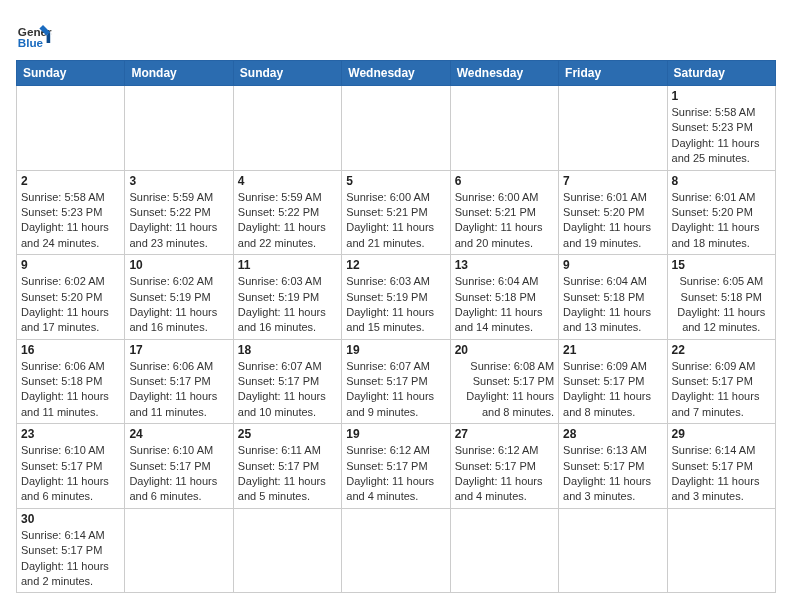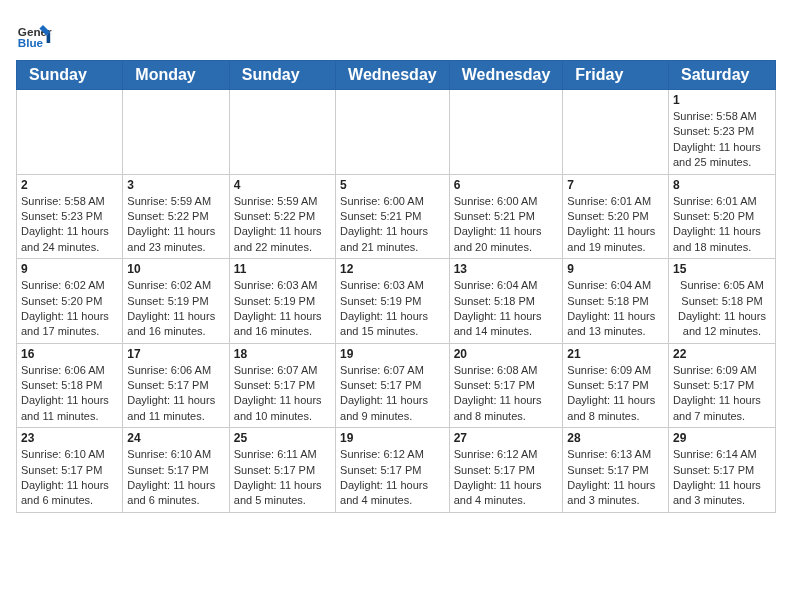--- a/index.html
+++ b/index.html
@@ -45,23 +45,23 @@
       color: #444;
     }
     .calendar {
       width: 100%;
       border-collapse: collapse;
       border: 1px solid #ccc;
     }
     .calendar th {
       background: #2b6cb0;
       color: #fff;
-      font-size: 16px;
+      font-size: 12px;
       font-weight: bold;
-      padding: 5px 12px;
+      padding: 5px 6px;
       text-align: left;
       border: 1px solid #2563a6;
     }
     .calendar td {
       vertical-align: top;
       border: 1px solid #ccc;
       padding: 3px 4px;
       width: 108px;
       min-height: 80px;
       font-size: 9.5px;
@@ -264,21 +264,21 @@
         </td>
         <td>
           <div class="day-number">19</div>
           <div class="day-info" style="white-space: pre-line;">Sunrise: 6:07 AM
 Sunset: 5:17 PM
 Daylight: 11 hours
 and 9 minutes.</div>
         </td>
         <td>
           <div class="day-number">20</div>
-          <div class="day-info" style="white-space: pre-line;">Sunrise: 6:08 AM
+          <div class="day-info" style="white-space: pre-line; text-align: right;">Sunrise: 6:08 AM
 Sunset: 5:17 PM
 Daylight: 11 hours
 and 8 minutes.</div>
         </td>
         <td>
           <div class="day-number">21</div>
           <div class="day-info" style="white-space: pre-line;">Sunrise: 6:09 AM
 Sunset: 5:17 PM
 Daylight: 11 hours
 and 8 minutes.</div>
@@ -334,15 +334,30 @@
 Daylight: 11 hours
 and 3 minutes.</div>
         </td>
         <td>
           <div class="day-number">29</div>
           <div class="day-info" style="white-space: pre-line;">Sunrise: 6:14 AM
 Sunset: 5:17 PM
 Daylight: 11 hours
 and 3 minutes.</div>
         </td>
+      </tr>
+      <tr class="last-row">
+        <td>
+          <div class="day-number">30</div>
+          <div class="day-info" style="white-space: pre-line;">Sunrise: 6:14 AM
+Sunset: 5:17 PM
+Daylight: 11 hours
+and 2 minutes.</div>
+        </td>
+        <td class="empty"></td>
+        <td class="empty"></td>
+        <td class="empty"></td>
+        <td class="empty"></td>
+        <td class="empty"></td>
+        <td class="empty"></td>
       </tr>
     </tbody>
 </table>
 
 </body></html>

